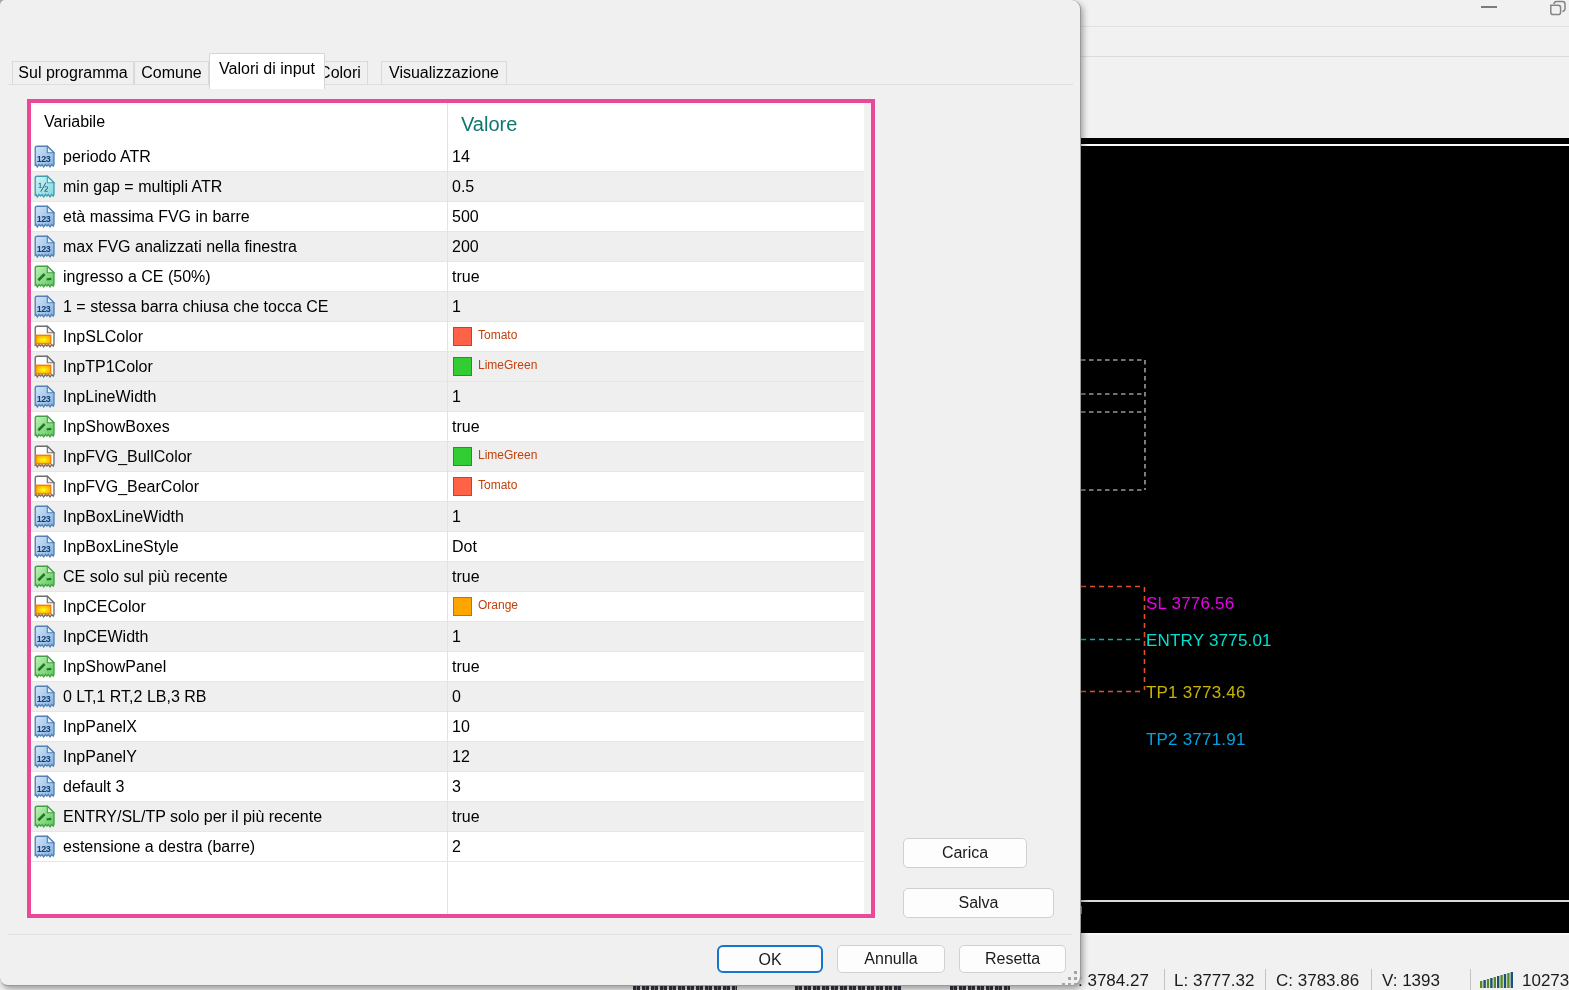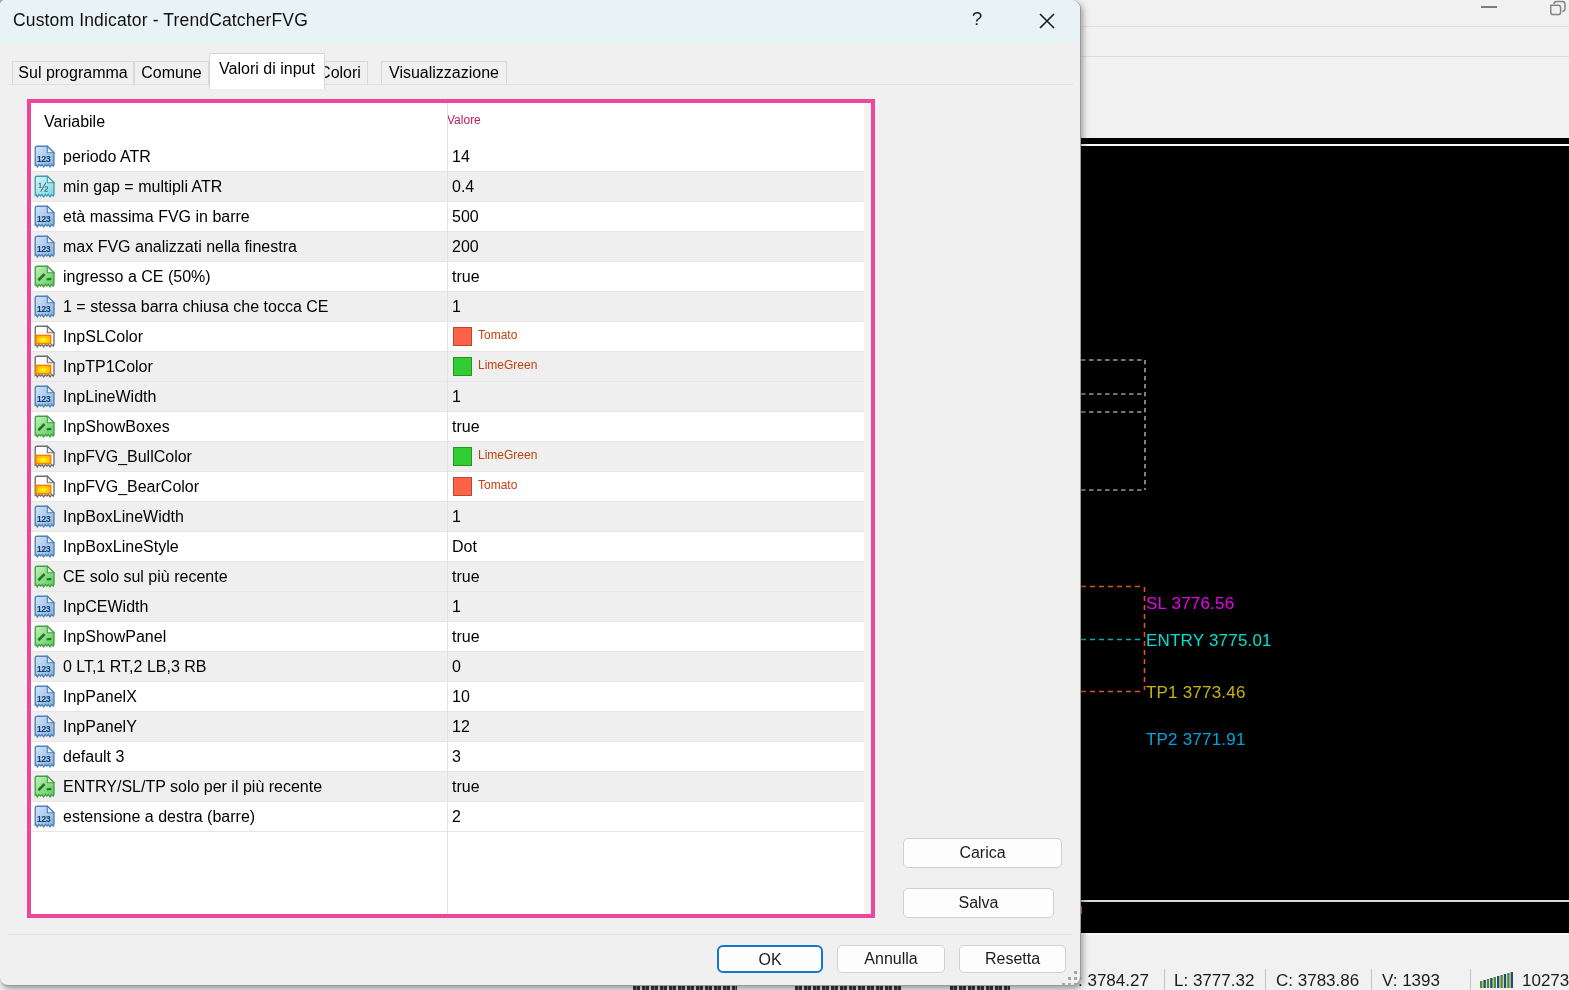--- a/index.html
+++ b/index.html
@@ -38,39 +38,39 @@
   font-size:16px; color:#000; text-align:center; line-height:22px; }
 #tabline { position:absolute; left:8px; top:84px; width:1065px; height:1px; background:#dfdfdf; }
 #tabactive { position:absolute; left:209px; top:53px; width:116px; height:36px; background:#ffffff;
   border:1px solid #d5d5d5; border-bottom:none; border-radius:2px 2px 0 0; font-size:16px; color:#000;
   text-align:center; line-height:30px; z-index:3; }
 
 
 #table { position:absolute; left:27px; top:99px; width:848px; height:819px; background:#ffffff; border:4px solid #ec4899; overflow:hidden; }
 #thead { position:absolute; left:0; top:0; width:100%; height:39px; background:#ffffff; }
 #thead .h1 { position:absolute; left:13px; top:10px; font-size:16px; color:#000; }
-#thead .h2 { position:absolute; left:416px; top:10px; font-size:12px; color:#be185d; }
+#thead .h2 { position:absolute; left:430px; top:10px; font-size:20px; color:#0f766e; }
 #coldiv { position:absolute; left:416px; top:0; width:1px; height:817px; background:#e3e3e3; }
 #rows { position:absolute; left:0; top:39px; width:833px; }
 .row { position:relative; width:833px; height:30px; }
 .row.odd { background:#efefef; }
 .row.even { background:#ffffff; }
 .row { border-bottom:1px solid #e6e6e6; }
 .ric { position:absolute; left:1px; top:2px; width:25px; height:25px; }
 .nm { position:absolute; left:32px; top:6px; font-size:16px; color:#000; white-space:nowrap; }
 .vt { position:absolute; left:421px; top:6px; font-size:16px; color:#000; white-space:nowrap; }
 .sw { position:absolute; left:422px; top:5px; width:19px; height:19px; box-shadow:inset 0 0 0 1px rgba(0,0,0,0.28); }
 .vt2 { position:absolute; left:447px; top:6px; font-size:12px; color:#c2410c; white-space:nowrap; }
 #sctrack { position:absolute; left:833px; top:0; width:25px; height:817px; background:#f2f2f2; }
 #scthumb { position:absolute; left:11px; top:78px; width:4px; height:407px; background:#707070; border-radius:2px; }
 
 
 .btn { position:absolute; background:#fdfdfd; border:1px solid #d0d0d0; border-radius:5px;
   font-size:16px; color:#1a1a1a; text-align:center; }
-#bcarica { left:903px; top:838px; width:159px; height:30px; line-height:28px; }
+#bcarica { left:903px; top:838px; width:124px; height:30px; line-height:28px; }
 #bsalva  { left:903px; top:888px; width:151px; height:30px; line-height:28px; }
 #sepline { position:absolute; left:8px; top:934px; width:1064px; height:1px; background:#e0e0e0; }
 #bok      { left:717px; top:945px; width:106px; height:28px; line-height:25px; border:2px solid #1875cd; border-radius:6px; }
 #bannulla { left:837px; top:945px; width:108px; height:28px; line-height:26px; }
 #bresetta { left:959px; top:945px; width:107px; height:28px; line-height:26px; }
 
 
 #grip { position:absolute; left:1062px; top:971px; width:16px; height:14px; }
 #grip i { position:absolute; width:2.5px; height:2.5px; background:#a5a5a5; }
 
@@ -146,27 +146,20 @@
     <div class="st" style="left:1522px;">102732</div>
   </div>
 
   <div class="frag" style="left:633px;width:104px;"></div>
   <div class="frag" style="left:795px;width:107px;"></div>
   <div class="frag" style="left:950px;width:60px;"></div>
 </div>
 
 <div id="tlcorner" style="position:absolute;left:0;top:0;width:8px;height:8px;background:#a8a8a8;"></div>
 <div id="dialog">
-  <div id="titlebar">
-    <div id="titletext">Custom Indicator - TrendCatcherFVG</div>
-    <div id="helpbtn">?</div>
-    <svg id="closebtn" viewBox="0 0 30 28">
-        <path d="M8 7 L22 21 M22 7 L8 21" stroke="#1b1b1b" stroke-width="1.6" fill="none"></path>
-      </svg>
-  </div>
 
   <div class="tab" style="left:12px;width:122px;">Sul programma</div>
   <div class="tab" style="left:134px;width:75px;">Comune</div>
   <div class="tab" style="left:312px;width:56px;">Colori</div>
   <div class="tab" style="left:381px;width:126px;">Visualizzazione</div>
   <div id="tabline"></div>
   <div id="tabactive">Valori di input</div>
 
   <div id="table">
     <div id="thead">
@@ -195,21 +188,21 @@
               <linearGradient id="gd" x1="0" y1="0" x2="1" y2="1">
                 <stop offset="0" stop-color="#d6f2f6"></stop>
                 <stop offset="1" stop-color="#7fd4e0"></stop>
               </linearGradient>
             </defs>
             <path d="M2.6 4 Q2.6 2.2 4.4 2.2 L14.2 2.2 L20.6 8.4 L20.6 19.6 L19.9 21.2 L18.4 19.8 L16.8 22 L15.2 19.8 L13.8 21.2 L12.3 19.8 L10.7 22 L9.1 19.8 L7.7 21.2 L6.2 19.8 L4.6 22 L3.4 19.8 L2.6 20.4 Z" fill="url(#gd)" stroke="#3e9fae" stroke-width="1.3"></path>
             <path d="M14.2 2.2 L14.2 8.4 L20.6 8.4 Z" fill="#e8f8fa" stroke="#3e9fae" stroke-width="1.1"></path>
             <text x="10.4" y="17.4" font-family="'Liberation Sans',sans-serif" font-size="11.5" fill="#0e5a66" text-anchor="middle">½</text>
           </svg>
           <span class="nm">min gap = multipli ATR</span>
-          <span class="vt">0.4</span>
+          <span class="vt">0.5</span>
         </div>
 <div class="row even">
           <svg class="ric" width="23" height="24" viewBox="0 0 23 24">
             <defs>
               <linearGradient id="gi" x1="0" y1="0" x2="1" y2="1">
                 <stop offset="0" stop-color="#d4e5f8"></stop>
                 <stop offset="1" stop-color="#84b0e0"></stop>
               </linearGradient>
             </defs>
             <path d="M2.6 4 Q2.6 2.2 4.4 2.2 L14.2 2.2 L20.6 8.4 L20.6 19.6 L19.9 21.2 L18.4 19.8 L16.8 22 L15.2 19.8 L13.8 21.2 L12.3 19.8 L10.7 22 L9.1 19.8 L7.7 21.2 L6.2 19.8 L4.6 22 L3.4 19.8 L2.6 20.4 Z" fill="url(#gi)" stroke="#5181b5" stroke-width="1.3"></path>
@@ -402,20 +395,37 @@
                 <stop offset="1" stop-color="#5cc85c"></stop>
               </linearGradient>
             </defs>
             <path d="M2.6 4 Q2.6 2.2 4.4 2.2 L14.2 2.2 L20.6 8.4 L20.6 19.6 L19.9 21.2 L18.4 19.8 L16.8 22 L15.2 19.8 L13.8 21.2 L12.3 19.8 L10.7 22 L9.1 19.8 L7.7 21.2 L6.2 19.8 L4.6 22 L3.4 19.8 L2.6 20.4 Z" fill="url(#gb)" stroke="#44a044" stroke-width="1.3"></path>
             <path d="M14.2 2.2 L14.2 8.4 L20.6 8.4 Z" fill="#e8fae4" stroke="#44a044" stroke-width="1.1"></path>
             <path d="M5.6 15.6 L11.6 9.6" stroke="#1e7a1e" stroke-width="2.4" fill="none"></path>
             <path d="M13.6 14.7 L18 14.3" stroke="#1e7a1e" stroke-width="2.2" fill="none"></path>
           </svg>
           <span class="nm">CE solo sul più recente</span>
           <span class="vt">true</span>
+        </div>
+<div class="row even">
+          <svg class="ric" width="23" height="24" viewBox="0 0 23 24">
+            <defs>
+              <radialGradient id="gc" cx="0.5" cy="0.55" r="0.75">
+                <stop offset="0" stop-color="#ffff20"></stop>
+                <stop offset="0.55" stop-color="#ffc000"></stop>
+                <stop offset="1" stop-color="#ff8800"></stop>
+              </radialGradient>
+            </defs>
+            <path d="M2.6 4 Q2.6 2.2 4.4 2.2 L14.2 2.2 L20.6 8.4 L20.6 19.6 L19.9 21.2 L18.4 19.8 L16.8 22 L15.2 19.8 L13.8 21.2 L12.3 19.8 L10.7 22 L9.1 19.8 L7.7 21.2 L6.2 19.8 L4.6 22 L3.4 19.8 L2.6 20.4 Z" fill="#fdfdfd" stroke="#6e6e6e" stroke-width="1.3"></path>
+            <path d="M14.2 2.2 L14.2 8.4 L20.6 8.4 Z" fill="#f4f4f4" stroke="#6e6e6e" stroke-width="1.1"></path>
+            <rect x="3.1" y="10.8" width="14.4" height="8.2" fill="url(#gc)" stroke="#f07800" stroke-width="1.2"></rect>
+          </svg>
+          <span class="nm">InpCEColor</span>
+          <span class="sw" style="background:#ffa500"></span>
+          <span class="vt2">Orange</span>
         </div>
 <div class="row odd">
           <svg class="ric" width="23" height="24" viewBox="0 0 23 24">
             <defs>
               <linearGradient id="gi" x1="0" y1="0" x2="1" y2="1">
                 <stop offset="0" stop-color="#d4e5f8"></stop>
                 <stop offset="1" stop-color="#84b0e0"></stop>
               </linearGradient>
             </defs>
             <path d="M2.6 4 Q2.6 2.2 4.4 2.2 L14.2 2.2 L20.6 8.4 L20.6 19.6 L19.9 21.2 L18.4 19.8 L16.8 22 L15.2 19.8 L13.8 21.2 L12.3 19.8 L10.7 22 L9.1 19.8 L7.7 21.2 L6.2 19.8 L4.6 22 L3.4 19.8 L2.6 20.4 Z" fill="url(#gi)" stroke="#5181b5" stroke-width="1.3"></path>

